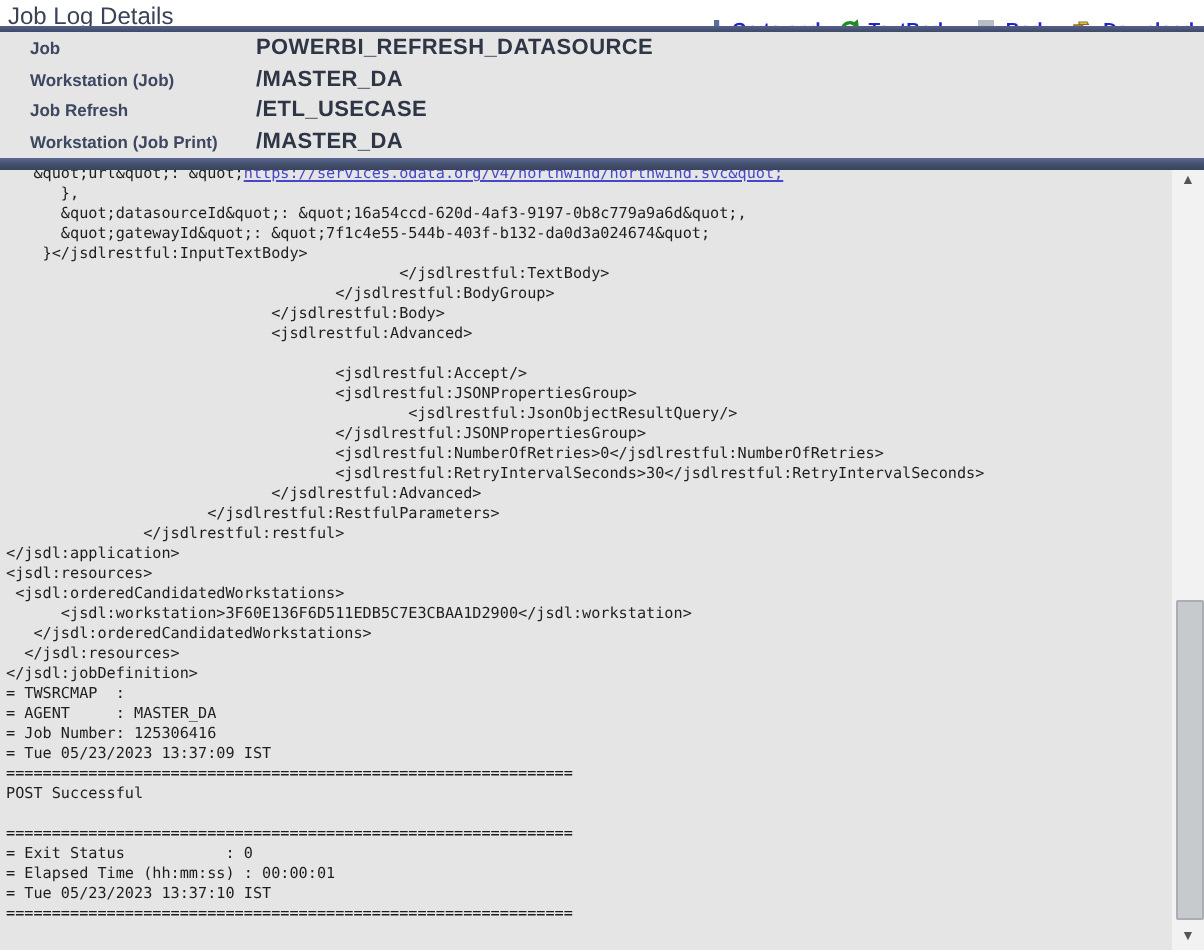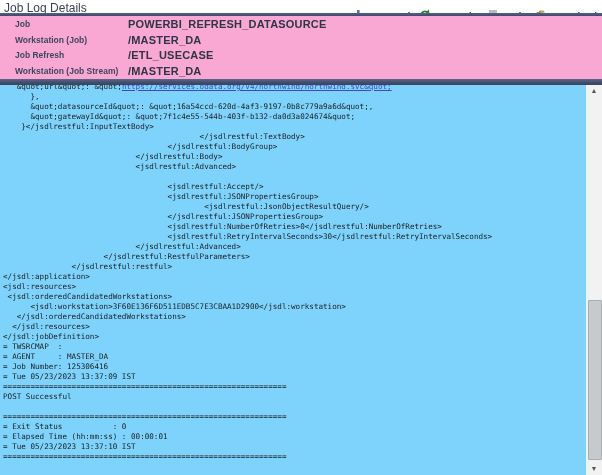--- a/index.html
+++ b/index.html
@@ -9,28 +9,28 @@
   .topbar{position:absolute;left:0;top:0;width:602px;height:14px;display:flex;
           justify-content:space-between;align-items:flex-start;}
   .page-title{font-size:12px;color:var(--title,#3a4356);padding:1px 0 0 4px;font-weight:400;}
   .actions{display:flex;align-items:center;gap:9px;padding:9px 5px 0 0;}
   .action{display:flex;align-items:center;gap:3px;text-decoration:none;cursor:pointer;}
   .action span.lbl{font-size:9.5px;font-weight:bold;color:var(--link,#2424cc);text-decoration:underline;}
   .action svg{display:block;}
   .sep-thin{position:absolute;left:0;top:13px;width:602px;height:3px;
             background:linear-gradient(#54608a,#3e4a66);}
   
-  .details{position:absolute;left:0;top:16px;width:602px;height:63px;background:#f9a8d4;}
+  .details{position:absolute;left:0;top:16px;width:602px;height:63px;background:#e5e5e5;}
   .drow{display:flex;align-items:center;height:15.75px;}
   .dlabel{width:113px;padding-left:15px;font-size:8.5px;font-weight:bold;color:#3d4860;flex:none;}
   .dvalue{font-size:11px;font-weight:600;color:#2e3645;letter-spacing:.2px;}
   .sep-thick{position:absolute;left:0;top:79px;width:602px;height:6px;
              background:linear-gradient(#5a6792,#414d68 60%,#39445c);}
   
-  .log-area{position:absolute;left:0;top:85px;width:586px;height:390px;overflow:hidden;background:#7dd3fc;}
+  .log-area{position:absolute;left:0;top:85px;width:586px;height:390px;overflow:hidden;background:#e5e5e5;}
   .log-pre{margin:-3px 0 0 0;padding:0 0 0 3px;font-family:"DejaVu Sans Mono","Liberation Mono",monospace;
            font-size:7.6px;line-height:10px;color:#1e1e1e;white-space:pre;}
   .log-link{color:#4646c8;text-decoration:underline;}
   
   .scrollbar{position:absolute;right:0;top:85px;width:16px;height:390px;background:#f2f2f2;}
   .sb-arrow{position:absolute;left:0;width:16px;height:12px;text-align:center;font-size:7px;
             color:#555;line-height:12px;cursor:default;user-select:none;}
   .sb-up{top:0;}
   .sb-down{bottom:0;}
   .sb-thumb{position:absolute;left:2px;width:12px;top:215px;height:158px;background:#c7cacd;
@@ -95,21 +95,21 @@
     </div>
     <div class="drow">
       <div class="dlabel">Workstation (Job)</div>
       <div class="dvalue">/MASTER_DA</div>
     </div>
     <div class="drow">
       <div class="dlabel">Job Refresh</div>
       <div class="dvalue">/ETL_USECASE</div>
     </div>
     <div class="drow">
-      <div class="dlabel">Workstation (Job Stream)</div>
+      <div class="dlabel">Workstation (Job Print)</div>
       <div class="dvalue">/MASTER_DA</div>
     </div>
   </div>
   <div class="sep-thick"></div>
 
   <div class="log-area">
     <pre class="log-pre">   &amp;quot;url&amp;quot;: &amp;quot;<a class="log-link">https://services.odata.org/v4/northwind/northwind.svc&amp;quot;</a>
       },
       &amp;quot;datasourceId&amp;quot;: &amp;quot;16a54ccd-620d-4af3-9197-0b8c779a9a6d&amp;quot;,
       &amp;quot;gatewayId&amp;quot;: &amp;quot;7f1c4e55-544b-403f-b132-da0d3a024674&amp;quot;

